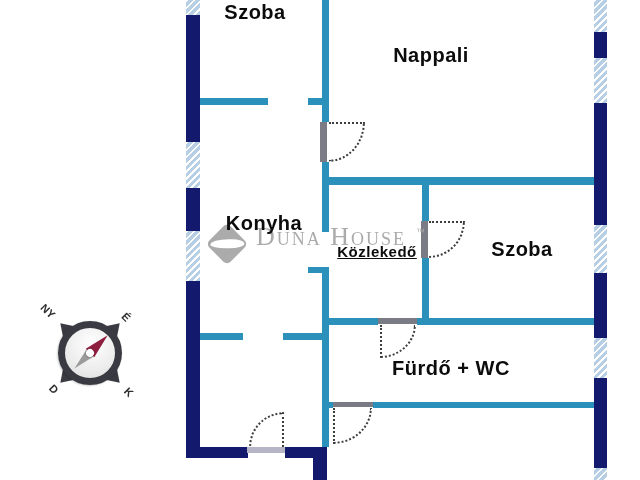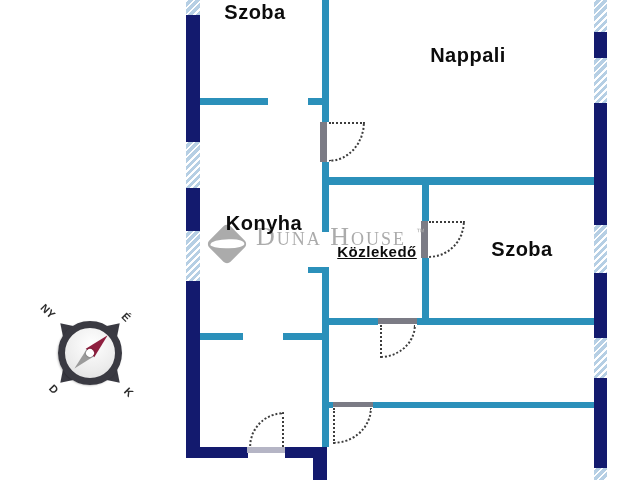--- a/index.html
+++ b/index.html
@@ -137,24 +137,25 @@
   <div class="leaf" style="left:333px;top:402px;width:40px;height:5px;"></div>
   <div class="leaf light" style="left:247px;top:447px;width:38px;height:6px;"></div>
 
   <div class="arc se toprad" style="left:329px;top:122px;width:36px;height:40px;"></div>
   <div class="arc se toprad" style="left:429px;top:221px;width:36px;height:37px;"></div>
   <div class="arc se leftrad" style="left:380px;top:325px;width:36px;height:33px;"></div>
   <div class="arc se leftrad" style="left:333px;top:408px;width:39px;height:36px;"></div>
   <div class="arc nw" style="left:249px;top:412px;width:35px;height:35px;"></div>
 
   <div class="rlabel" style="left:255px;top:1px;">Szoba</div>
-  <div class="rlabel" style="left:468px;top:44px;text-align:right;">Nappali</div>
+  <div class="rlabel" style="left:431px;top:44px;text-align:right;">Nappali</div>
   <div class="rlabel" style="left:250px;top:212px;margin-left:14px;">Konyha</div>
   <div class="rlabel small" style="left:377px;top:243px;text-decoration:underline;">Közlekedő</div>
   <div class="rlabel" style="left:522px;top:238px;">Szoba</div>
+  <div class="rlabel" style="left:451px;top:357px;">Fürdő + WC</div>
 
   <div id="wm">
     <div id="wm-logo">
       <div class="swoosh"></div>
     </div>
     <div id="wm-text">Duna House</div>
     <div id="wm-tm">™</div>
   </div>
 
   <div id="compass">

